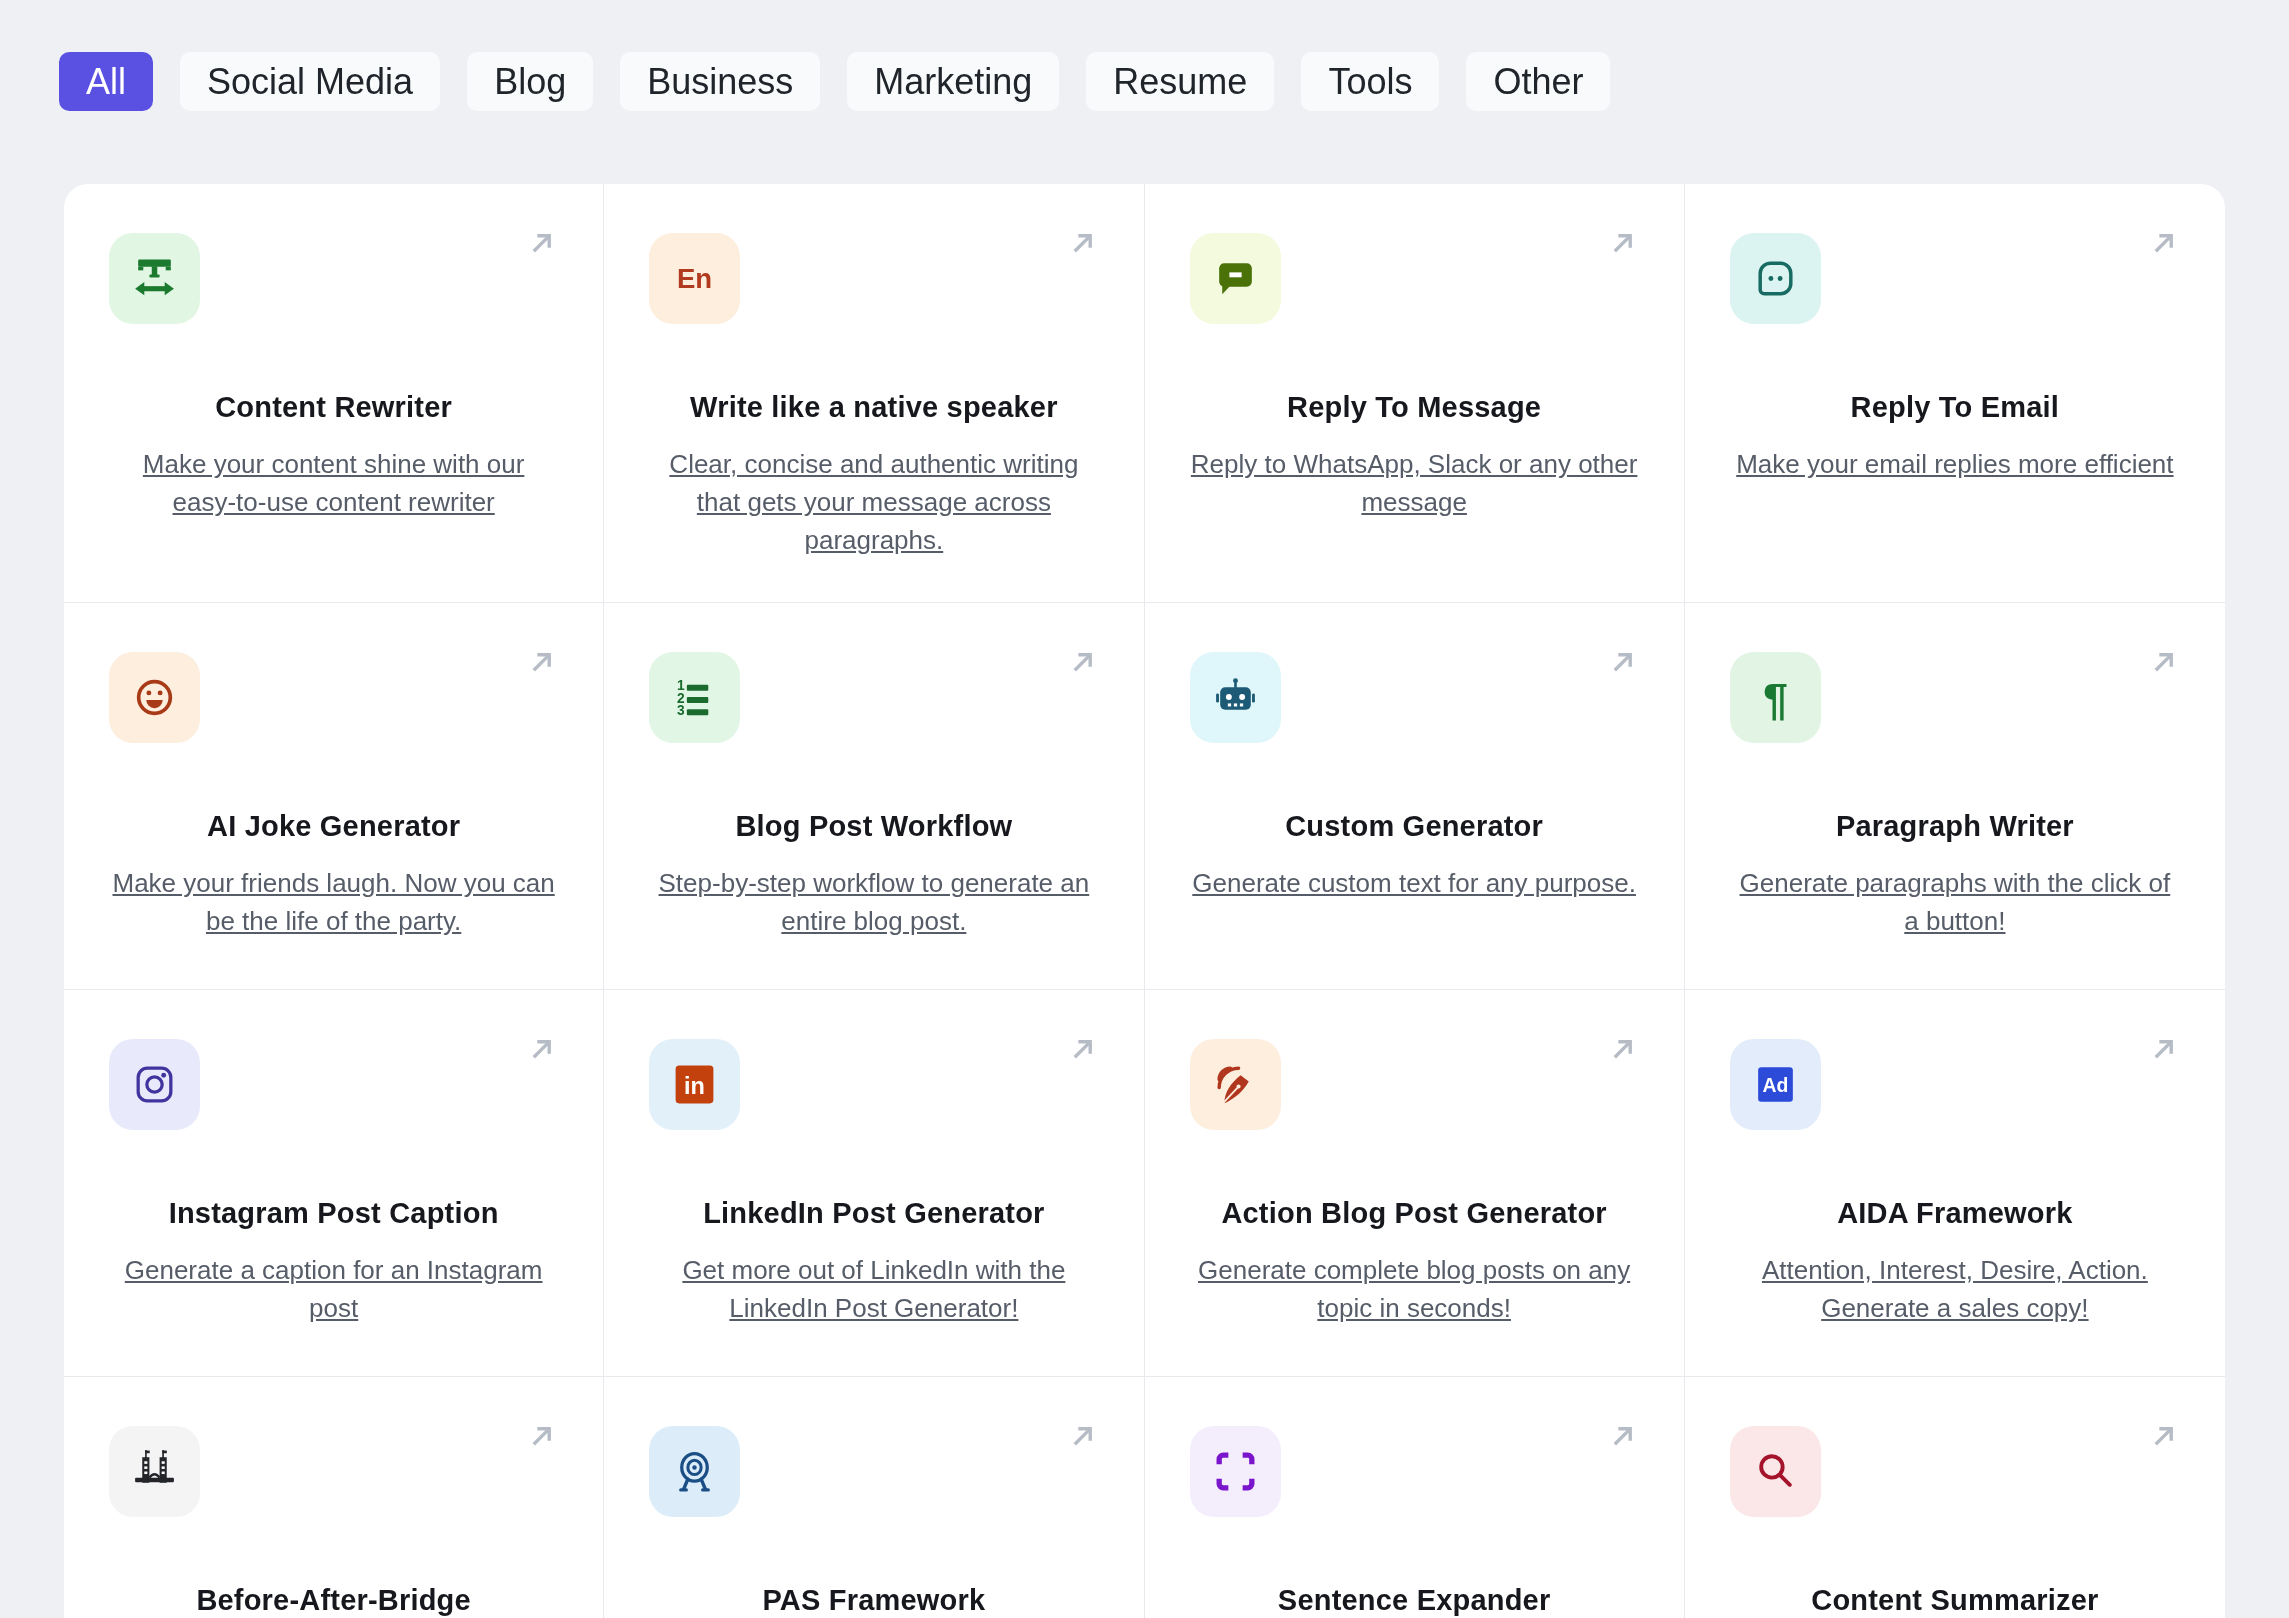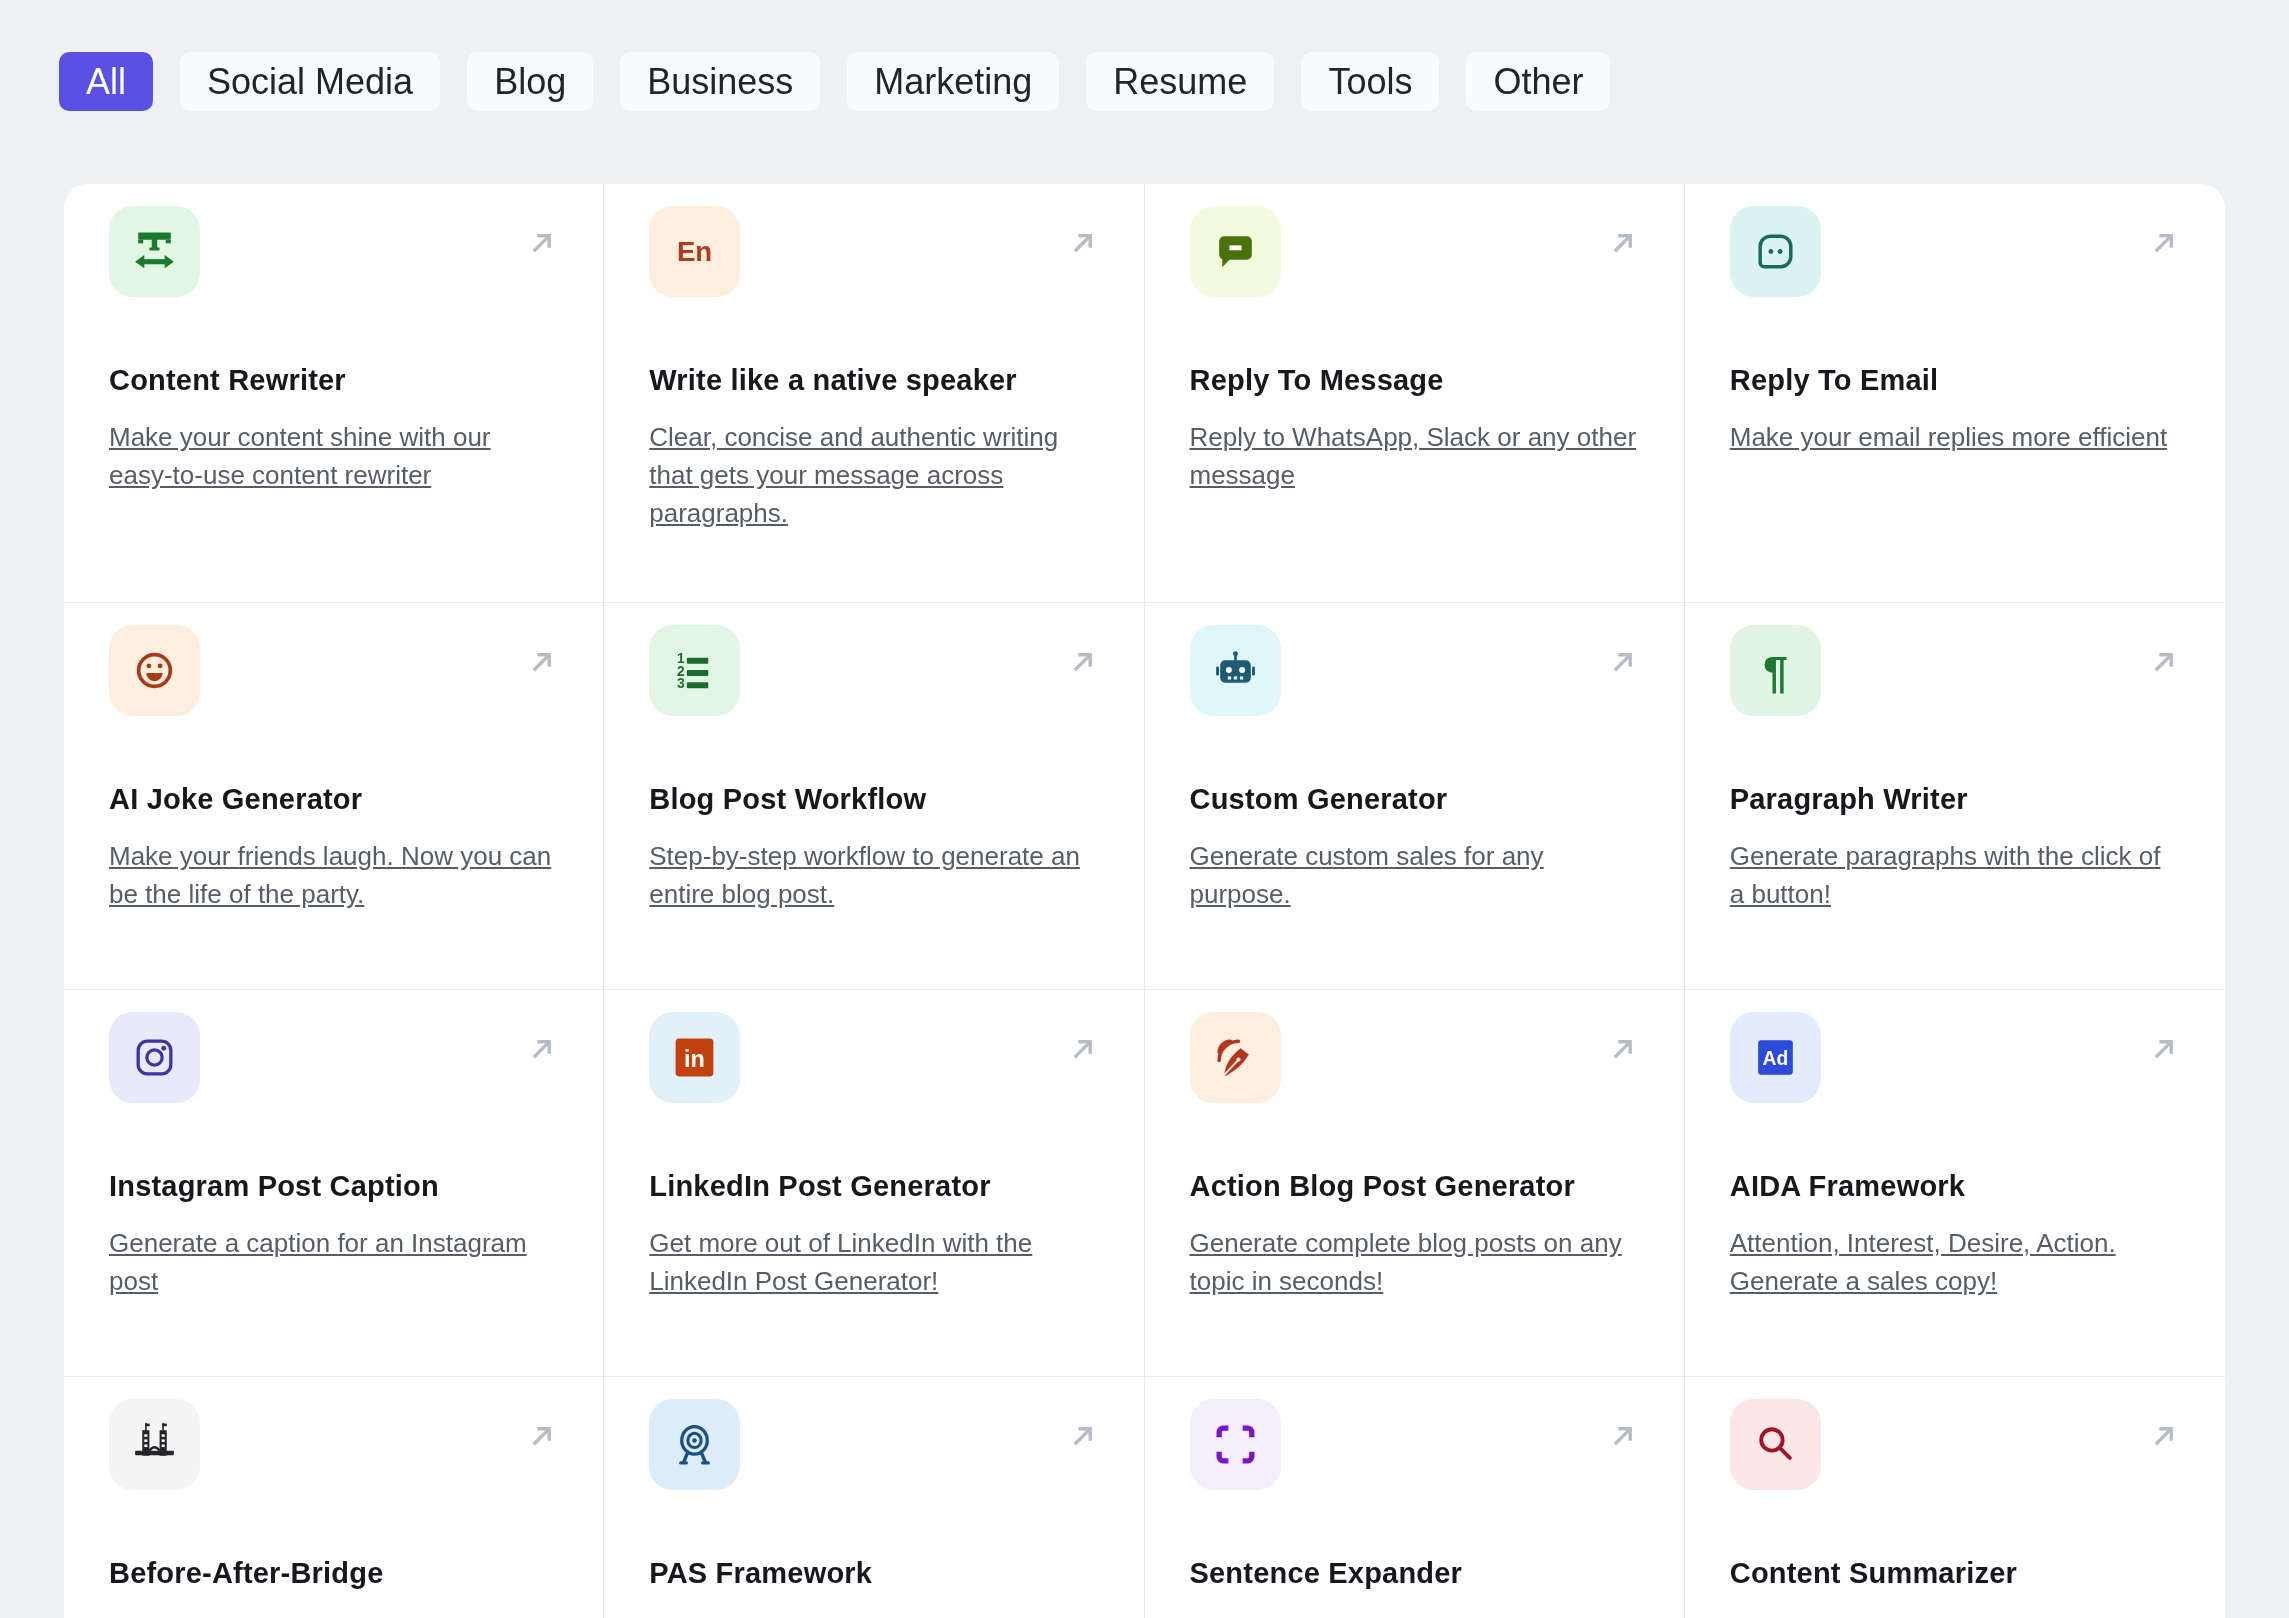--- a/index.html
+++ b/index.html
@@ -17,21 +17,21 @@
     font-family:"Liberation Sans",sans-serif;cursor:pointer;white-space:nowrap;
   }
   .tab.active{background:#5a50e2;color:#ffffff;}
   
   .grid{
     position:absolute;left:64px;top:184px;width:2161px;
     background:#ffffff;border-radius:24px;
     display:grid;grid-template-columns:repeat(4,1fr);
     grid-template-rows:419px 387px 387px 412px;
   }
-  .card{position:relative;padding:22px 45px;border-right:0.9px solid #e8e9ec;border-bottom:0.9px solid #e8e9ec;box-sizing:border-box;}
+  .card{position:relative;padding:49px 45px;border-right:0.9px solid #e8e9ec;border-bottom:0.9px solid #e8e9ec;box-sizing:border-box;text-align:center;}
   .card:nth-child(4n){border-right:none;}
   .card:nth-last-child(-n+4){border-bottom:none;}
   .icon-tile{
     width:91px;height:91px;border-radius:24px;
     display:flex;align-items:center;justify-content:center;margin-bottom:67px;
   }
   .icon-tile svg{width:49px;height:49px;display:block;}
   .arrow{position:absolute;top:41px;right:43px;width:37px;height:37px;color:#b6bcc6;cursor:pointer;}
   .arrow path{stroke:currentColor;stroke-width:2.2;fill:none;}
   .title{margin:0 0 20.6px;font-size:29px;font-weight:700;color:#16181d;letter-spacing:0.2px;}
@@ -163,21 +163,21 @@
     <rect x="16.5" y="29.8" width="3.2" height="3" fill="#ffffff"></rect>
     <rect x="22.4" y="29.8" width="3.2" height="3" fill="#ffffff"></rect>
     <rect x="28.3" y="29.8" width="3.2" height="3" fill="#ffffff"></rect>
   </svg>
       </div>
     <svg class="arrow" viewBox="0 0 24 24">
       <path d="M7 17 L16.3 7.7"></path>
       <path d="M9.3 7 H17 V14.7"></path>
     </svg>
     <h3 class="title">Custom Generator</h3>
-    <p class="desc">Generate custom sales for any purpose.</p>
+    <p class="desc">Generate custom text for any purpose.</p>
   </article>
     <article class="card">
     <div class="icon-tile" style="background: rgb(226, 245, 228); color: rgb(26, 122, 51);">
         <svg viewBox="0 0 48 48">
     <text class="svgtext" x="24" y="41" text-anchor="middle" font-size="44" font-weight="bold" fill="currentColor">¶</text>
   </svg>
       </div>
     <svg class="arrow" viewBox="0 0 24 24">
       <path d="M7 17 L16.3 7.7"></path>
       <path d="M9.3 7 H17 V14.7"></path>

